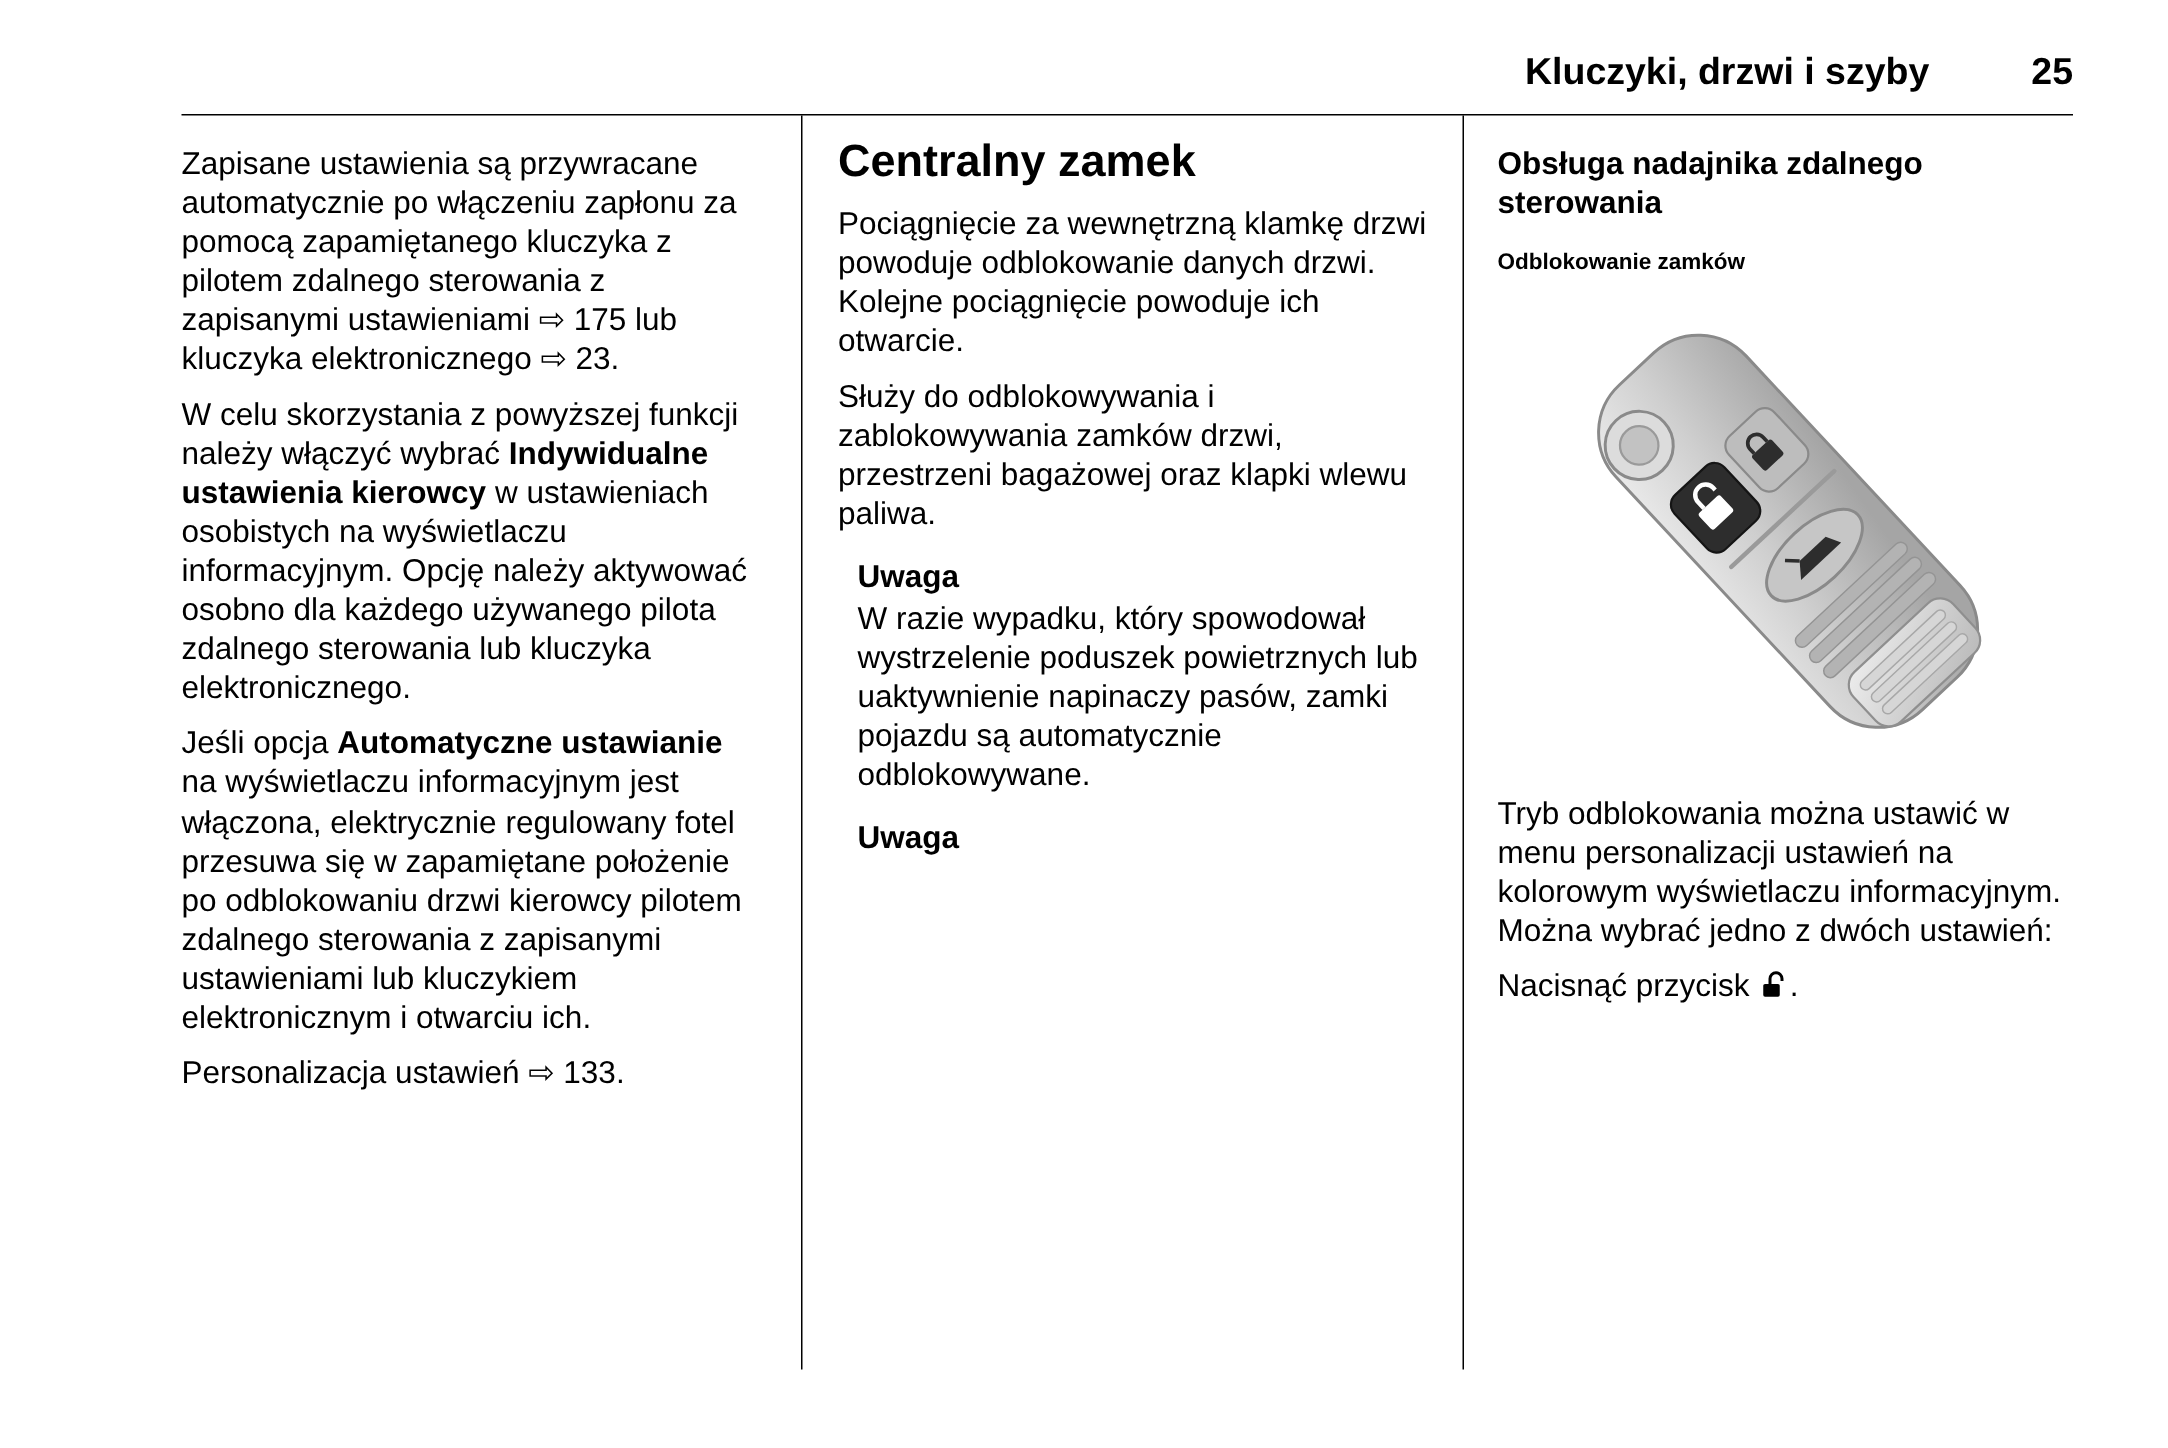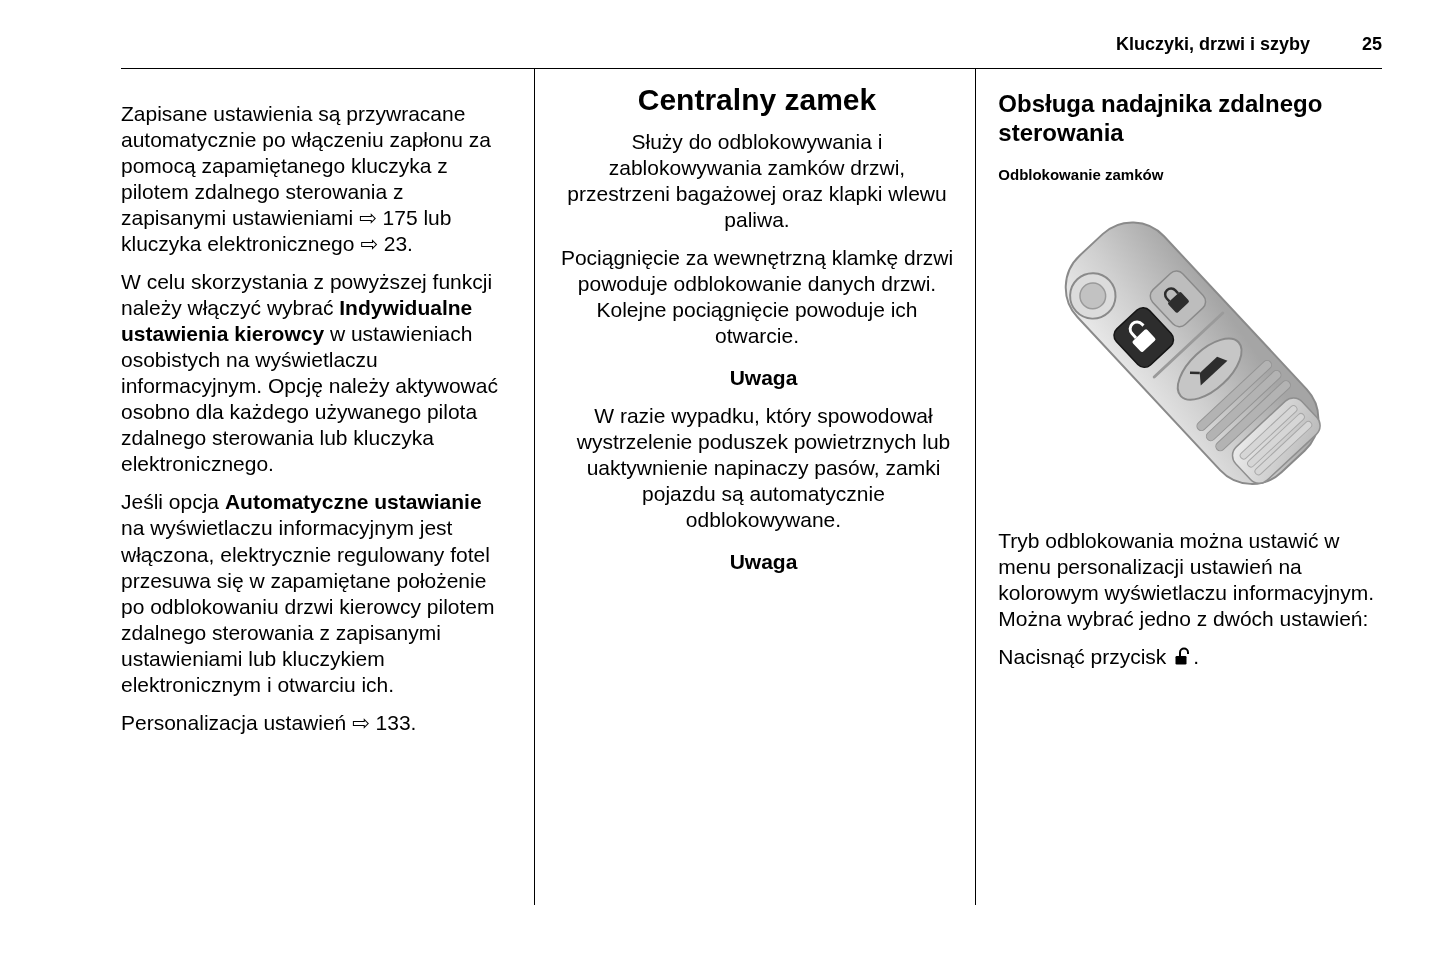--- a/index.html
+++ b/index.html
@@ -7,33 +7,33 @@
   body {
     width: 1445px; height: 965px;
     color: #000;
     font-family: "Liberation Sans", "DejaVu Sans", sans-serif;
     overflow: hidden;
   }
   .page { padding: 34px 63px 0 121px; height: 100%; }
 
   .page-header {
     display: flex; justify-content: flex-end; align-items: baseline;
-    gap: 52px; font-weight: 700; font-size: 18px;
+    gap: 68px; font-weight: 700; font-size: 25px;
     padding-bottom: 13px; border-bottom: 1px solid #000;
   }
 
   .columns { display: flex; min-height: 836px; }
   .col { font-size: 21px; line-height: 1.24; }
-  .col p { margin: 12px 0 11px 0; }
+  .col p { margin: 0 0 11px 0; }
   .col1 { width: 415px; padding: 20px 24px 0 0; }
-  .col2 { width: 445px; padding: 14px 20px 0 24px; border-left: 1px solid #000; border-right: 1px solid #000; text-align: center; }
+  .col2 { width: 445px; padding: 14px 20px 0 24px; border-left: 1px solid #000; border-right: 1px solid #000; }
   .col3 { width: 408px; padding: 20px 0 0 22px; }
 
   .h-large  { font-size: 30px;   font-weight: 700; line-height: 1.12; margin: 0 0 12px 0; }
-  .h-medium { font-size: 24px;   font-weight: 700; line-height: 1.22; margin: 0 0 18px 0; }
+  .h-medium { font-size: 21px;   font-weight: 700; line-height: 1.22; margin: 0 0 18px 0; }
   .h-small  { font-size: 15px; font-weight: 700; margin: 0 0 16px 0; }
 
   .bold-run { font-weight: 700; }
 
   .note { margin: 16px 0 6px 13px; }
   .note .note-title { font-weight: 700; margin-bottom: 2px; }
 
   .fob-figure { margin: 4px 0 16px 0; text-align: center; }
   .inline-icon { display: inline-block; vertical-align: -2px; margin: 0 2px; }
 </style>
@@ -51,22 +51,22 @@
 
     <section class="col col1">
       <p>Zapisane ustawienia są przywracane automatycznie po włączeniu zapłonu za pomocą zapamiętanego kluczyka z pilotem zdalnego sterowania z zapisanymi ustawieniami ⇨ 175 lub kluczyka elektronicznego ⇨ 23.</p>
       <p><span>W celu skorzystania z powyższej funkcji należy włączyć wybrać </span><span class="bold-run">Indywidualne ustawienia kierowcy</span><span> w ustawieniach osobistych na wyświetlaczu informacyjnym. Opcję należy aktywować osobno dla każdego używanego pilota zdalnego sterowania lub kluczyka elektronicznego.</span></p>
       <p><span>Jeśli opcja </span><span class="bold-run">Automatyczne ustawianie</span><span> na wyświetlaczu informacyjnym jest włączona, elektrycznie regulowany fotel przesuwa się w zapamiętane położenie po odblokowaniu drzwi kierowcy pilotem zdalnego sterowania z zapisanymi ustawieniami lub kluczykiem elektronicznym i otwarciu ich.</span></p>
       <p>Personalizacja ustawień ⇨ 133.</p>
     </section>
 
     <section class="col col2">
       <h1 class="h-large">Centralny zamek</h1>
+      <p>Pociągnięcie za wewnętrzną klamkę drzwi powoduje odblokowanie danych drzwi. Kolejne pociągnięcie powoduje ich otwarcie.</p>
       <p>Służy do odblokowywania i zablokowywania zamków drzwi, przestrzeni bagażowej oraz klapki wlewu paliwa.</p>
-      <p>Pociągnięcie za wewnętrzną klamkę drzwi powoduje odblokowanie danych drzwi. Kolejne pociągnięcie powoduje ich otwarcie.</p>
       <div class="note">
         <p class="note-title">Uwaga</p>
         <p class="note-body">W razie wypadku, który spowodował wystrzelenie poduszek powietrznych lub uaktywnienie napinaczy pasów, zamki pojazdu są automatycznie odblokowywane.</p>
       </div>
       <div class="note">
         <p class="note-title">Uwaga</p>
       </div>
     </section>
 
     <section class="col col3">

